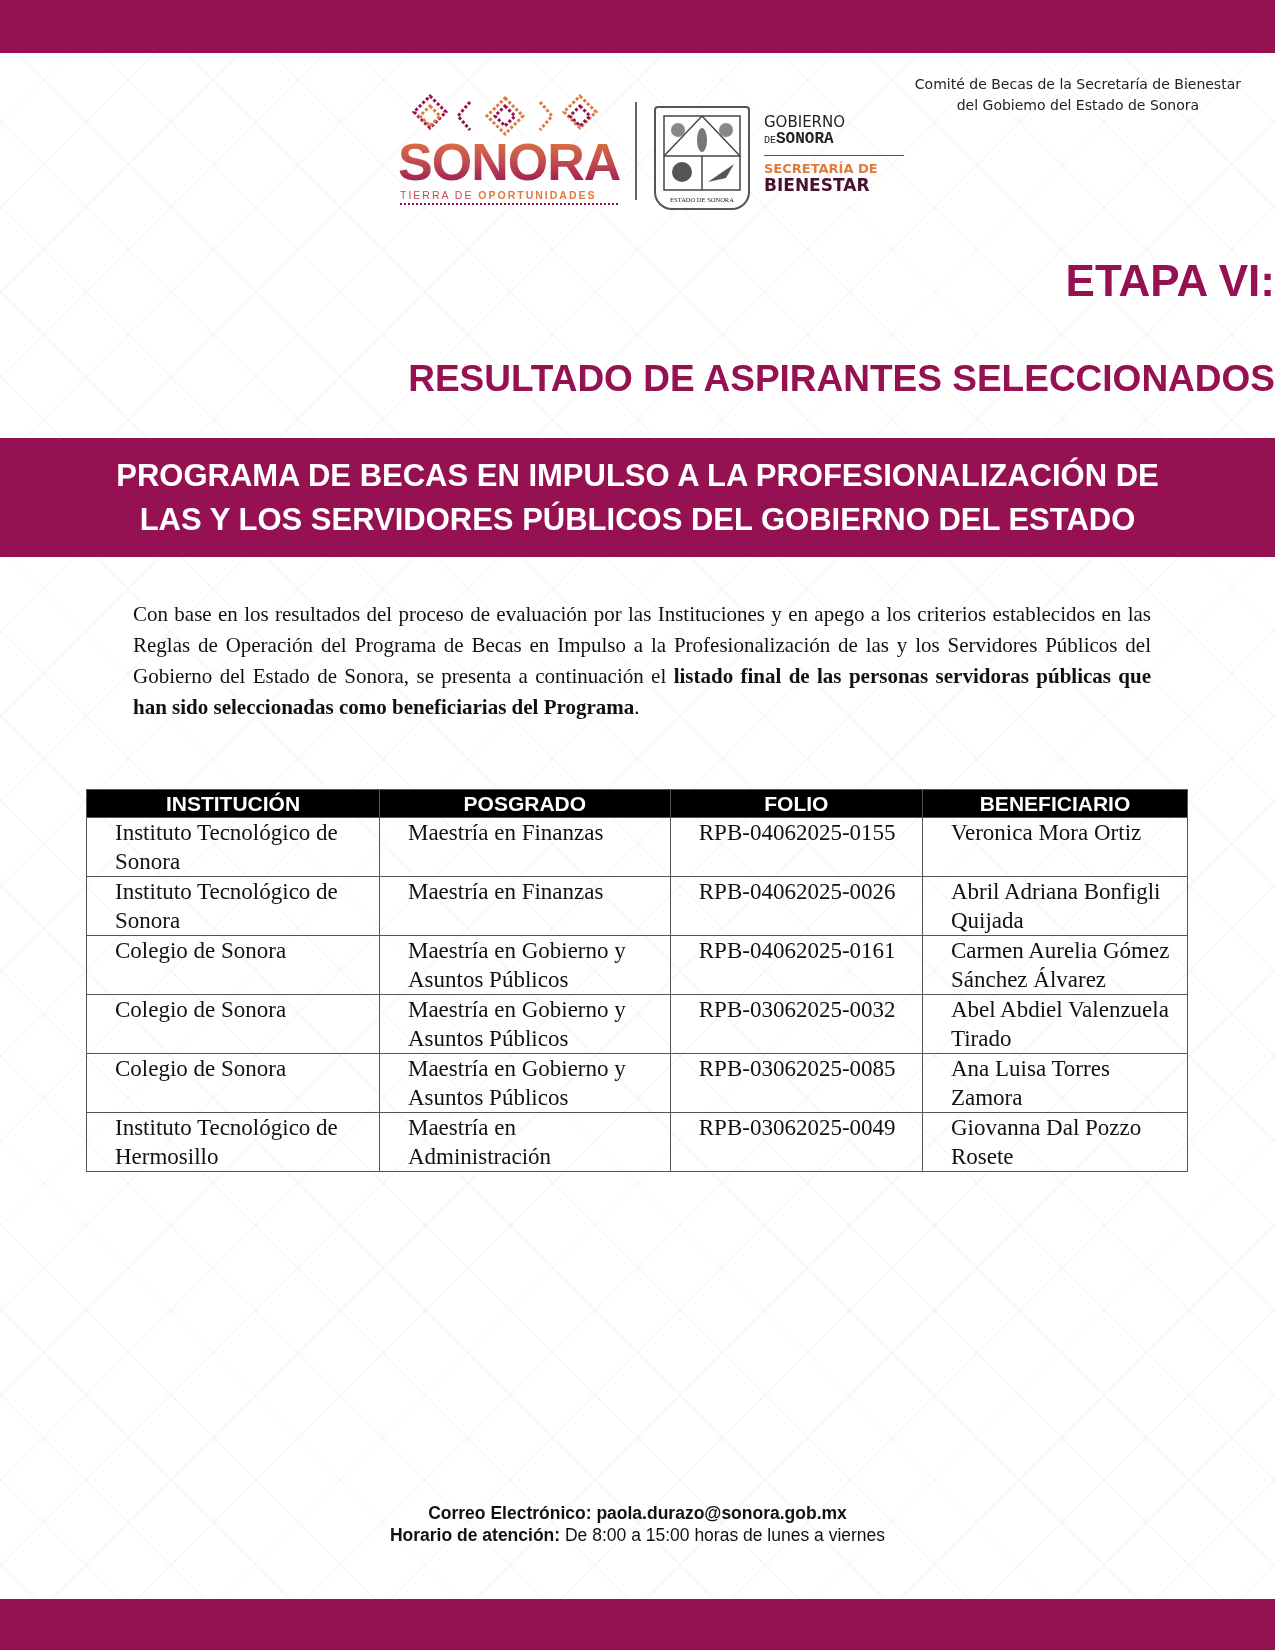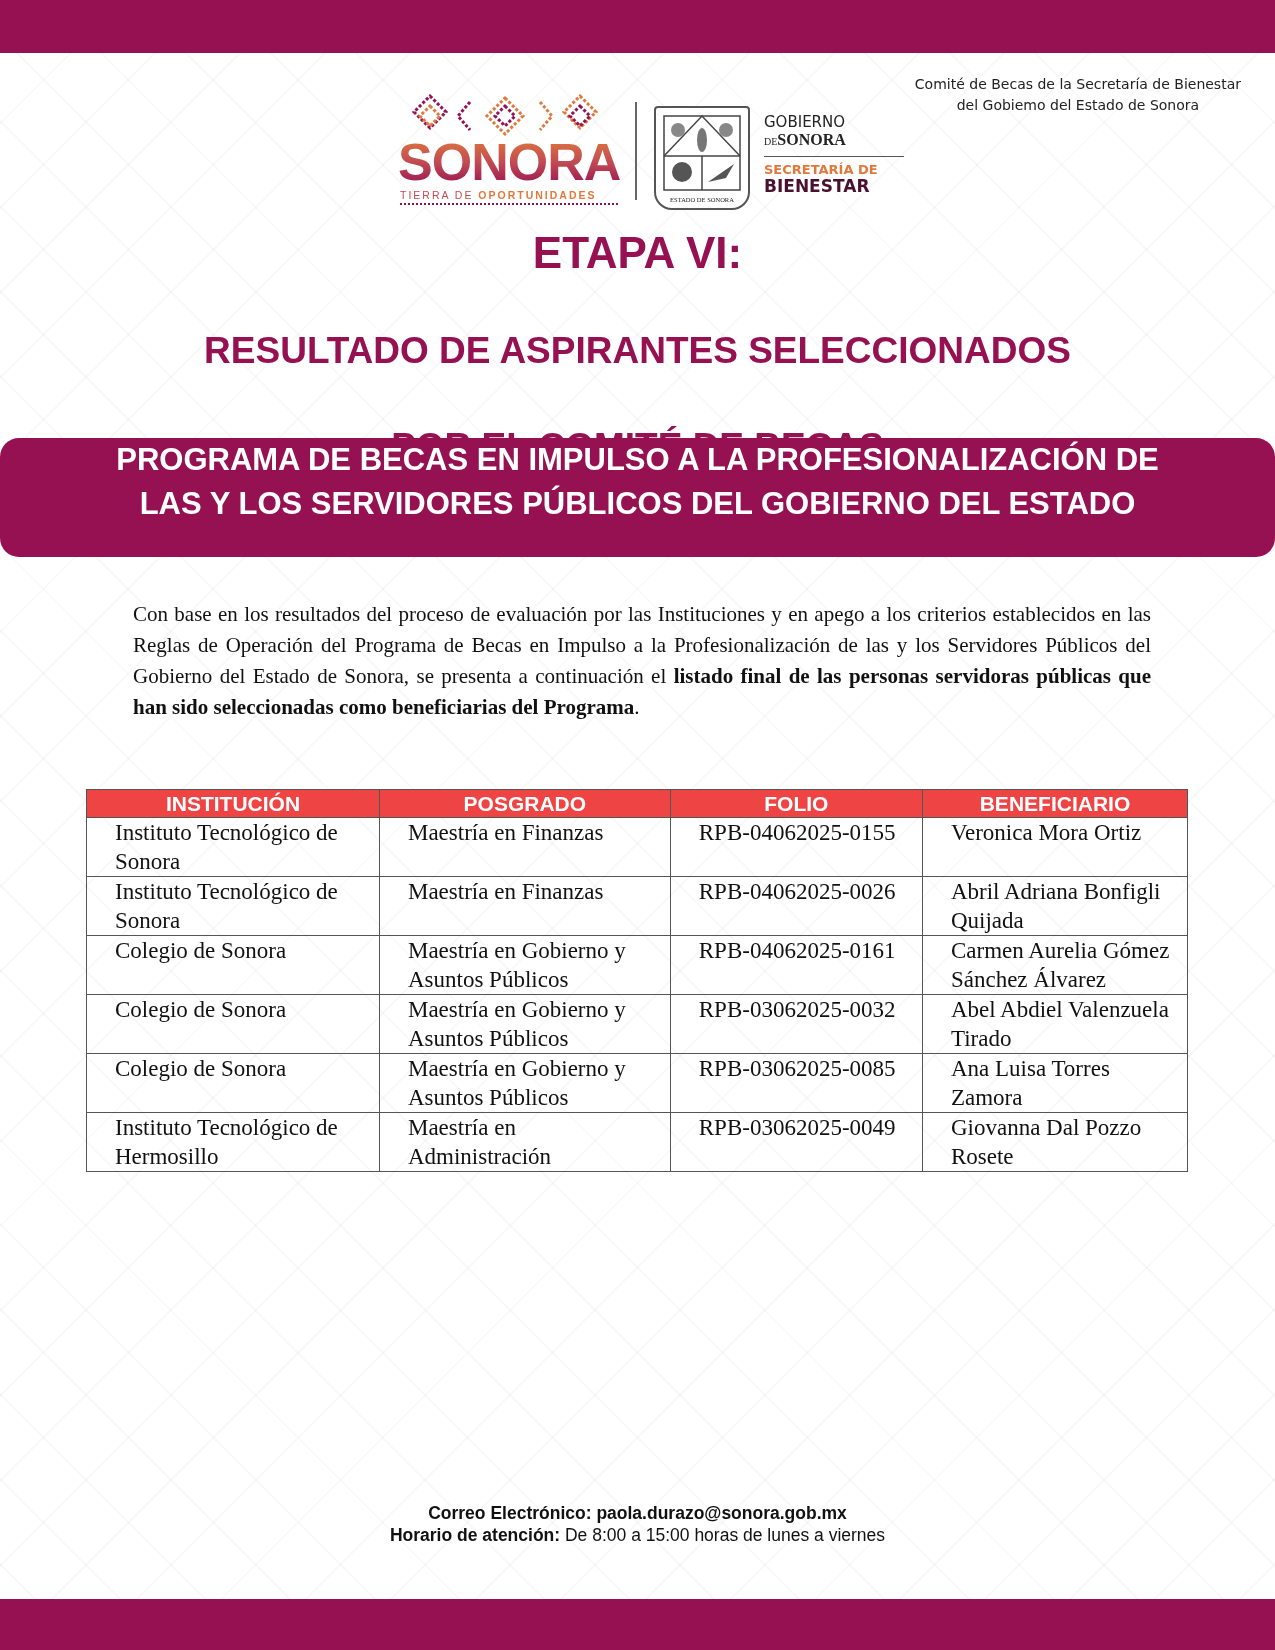--- a/index.html
+++ b/index.html
@@ -38,44 +38,44 @@
   }
   .sonora-tag b { color:#e07a3c; }
   .sonora-dots { position:absolute; left:2px; top:111px; width:218px; border-top:2px dotted #961152; }
   .logo-divider { position:absolute; left:237px; top:10px; width:2px; height:98px; background:#666; }
   .shield {
     position:absolute; left:256px; top:14px; width:92px; height:100px;
     border:2px solid #555; border-radius:4px 4px 18px 18px; background:#fff;
   }
   .gov-text { position:absolute; left:366px; top:22px; width:160px; }
   .gov-1 { font-family:"DejaVu Sans", sans-serif; font-size:15px; color:#222; line-height:17px; }
-  .gov-2 { font-family:Liberation Serif, serif; font-size:16px; font-weight:bold; color:#222; line-height:17px; }
+  .gov-2 { font-family:Liberation Mono, monospace; font-size:16px; font-weight:bold; color:#222; line-height:17px; }
   .gov-2 small { font-size:10px; font-weight:normal; }
   .gov-line { width:140px; border-top:1.5px solid #555; margin:6px 0 5px 0; }
   .gov-3 { font-family:"DejaVu Sans", sans-serif; font-size:13px; color:#e07a3c; line-height:15px;font-weight:bold; }
   .gov-4 { font-family:"DejaVu Sans", sans-serif; font-size:17px; font-weight:bold; color:#4a1030; line-height:19px; }
 
-  .titles { position:absolute; left:0; top:225px; width:1275px; text-align:center; z-index:2; color:#961152; font-weight:bold; }
+  .titles { position:absolute; left:0; top:253px; width:1275px; text-align:right; z-index:2; color:#961152; font-weight:bold; }
   .t1 { font-size:44px; line-height:56px; }
   .t2 { font-size:37px; line-height:52px;margin-top:44px; }
 
   .banner {
     position:absolute; left:0; top:438px; width:1275px; height:119px; background:#961152; z-index:2;
     color:#fff; font-weight:bold; font-size:31px; line-height:44px; text-align:center;
-    display:flex; flex-direction:column; border-radius:19px;
+    display:flex; flex-direction:column; justify-content:center;
   }
 
   .intro {
     position:absolute; left:133px; top:599px; width:1018px; z-index:2;
     font-family:"Liberation Serif", serif; font-size:21px; line-height:31px; text-align:justify; color:#111;
   }
 
   .tbl { position:absolute; left:86px; top:789px; width:1102px; border-collapse:collapse; z-index:2; }
   .tbl th {
-    background:#ef4444; color:#fff; font-weight:bold; font-size:21px; height:27px; padding:0;
+    background:#000000; color:#fff; font-weight:bold; font-size:21px; height:27px; padding:0;
     border:1.5px solid #555; line-height:26px;
   }
   .tbl td {
     font-family:"Liberation Serif", serif; font-size:23px; line-height:29px; vertical-align:top;
     padding:0 10px 0 28px; border:1.5px solid #555; color:#111;
   }
   .c1 { width:272px; } .c2 { width:270px; } .c3 { width:234px;margin-top:16px; } .c4 { width:246px; }
 
   .contact {
     position:absolute; left:0; top:1502px; width:1275px; text-align:center; z-index:2;

